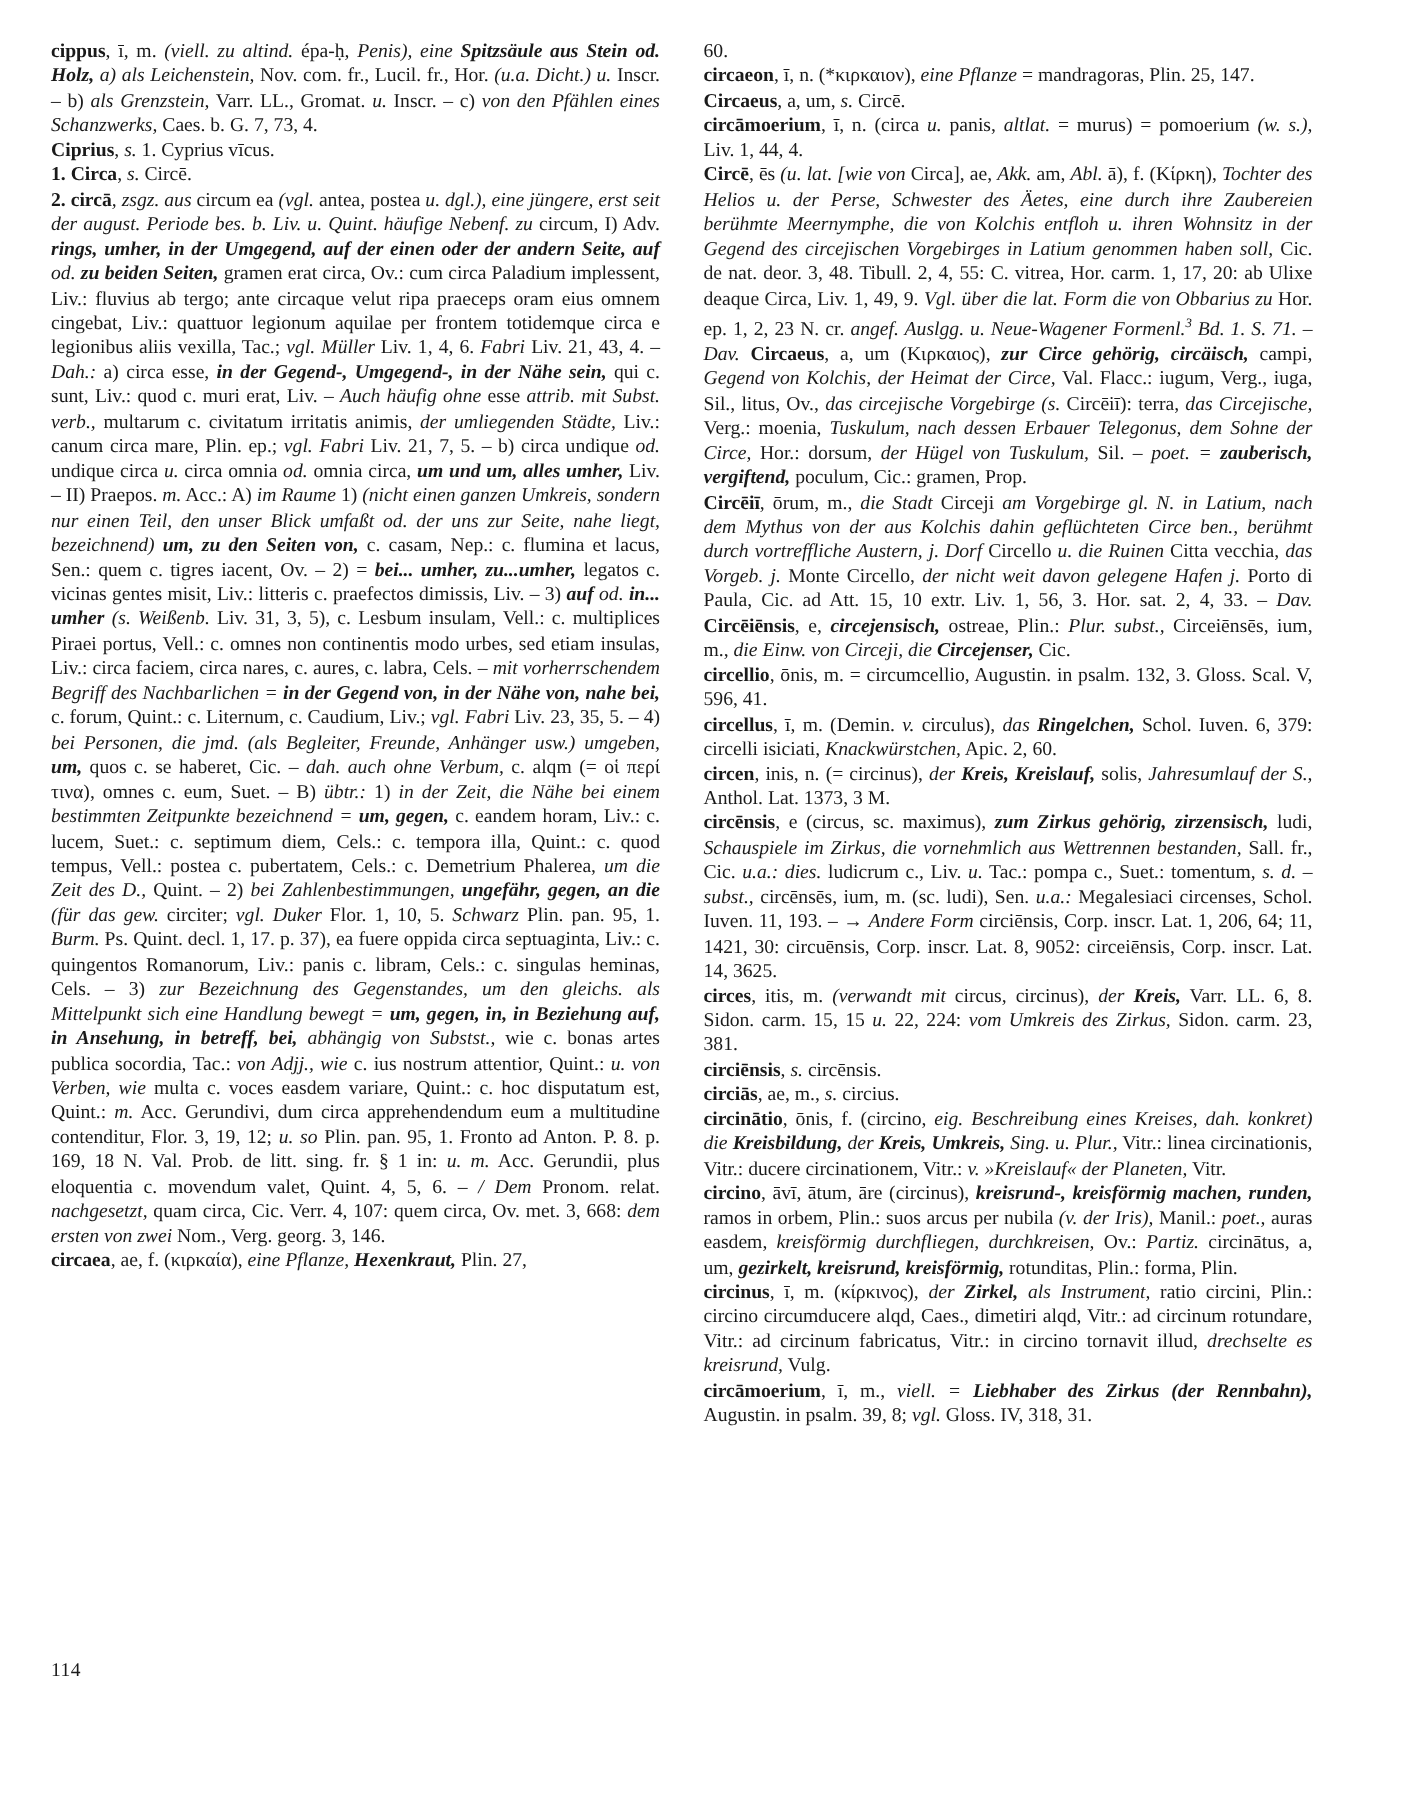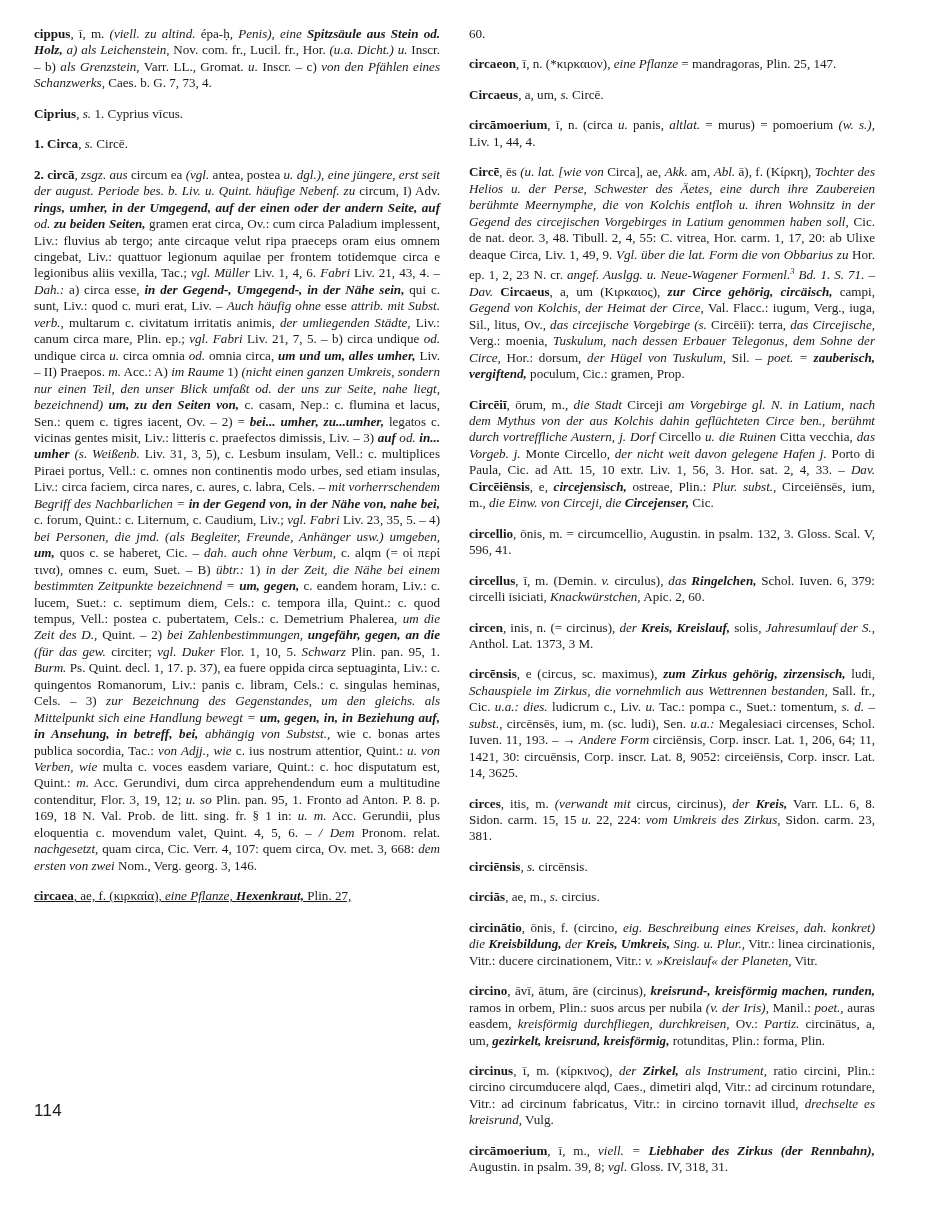--- a/index.html
+++ b/index.html
@@ -35,39 +35,39 @@
     flex: 0 0 406px;
   }
   .entry {
     font-size: 13.1px;
     line-height: 16.45px;
     text-align: justify;
     text-justify: inter-word;
     margin: 0;
     hyphens: none;
   }
-  .entry + .entry { margin-top: 14px; }
+  .entry + .entry { margin-top: 0; }
   .hw {
     font-weight: bold;
     font-family: "Liberation Serif", "DejaVu Serif", serif;
   }
   .it { font-style: italic; }
   .bi { font-weight: bold; font-style: italic; }
   .sup { font-size: 8.5px; vertical-align: super; font-style: italic; }
   .folio {
     position: absolute;
     left: 34px;
     bottom: 20px;
-    font-size: 17px;
-    font-family: Liberation Sans, sans-serif;
+    font-size: 13px;
+    font-family: Liberation Serif, serif;
     color: #1a1a1a;
     letter-spacing: 0.3px;
     margin-top: 17px;
   }
-  .lastline { text-align: left; text-decoration: underline; }
+  .lastline { text-align: left; }
 </style>
 </head>
 <body>
 
 <div id="page">
   <div class="columns">
     <div class="column" id="col-left">
         <p class="entry"><span class="hw">cippus</span><span>, ī, m. </span><span class="it">(viell. zu altind. </span><span>épa-ḥ</span><span class="it">, Penis), eine </span><span class="bi">Spitzsäule aus Stein od. Holz,</span><span class="it"> a) </span><span class="it">als Leichenstein,</span><span> Nov. com. fr., Lucil. fr., Hor. </span><span class="it">(u.a. Dicht.) u.</span><span> Inscr. – b) </span><span class="it">als Grenzstein,</span><span> Varr. LL., Gromat. </span><span class="it">u.</span><span> Inscr. – c) </span><span class="it">von den Pfählen eines Schanzwerks,</span><span> Caes. b. G. 7, 73, 4.</span></p>
         <p class="entry"><span class="hw">Ciprius</span><span>, </span><span class="it">s.</span><span> 1. Cyprius vīcus.</span></p>
         <p class="entry"><span class="hw">1. Circa</span><span>, </span><span class="it">s.</span><span> Circē.</span></p>

